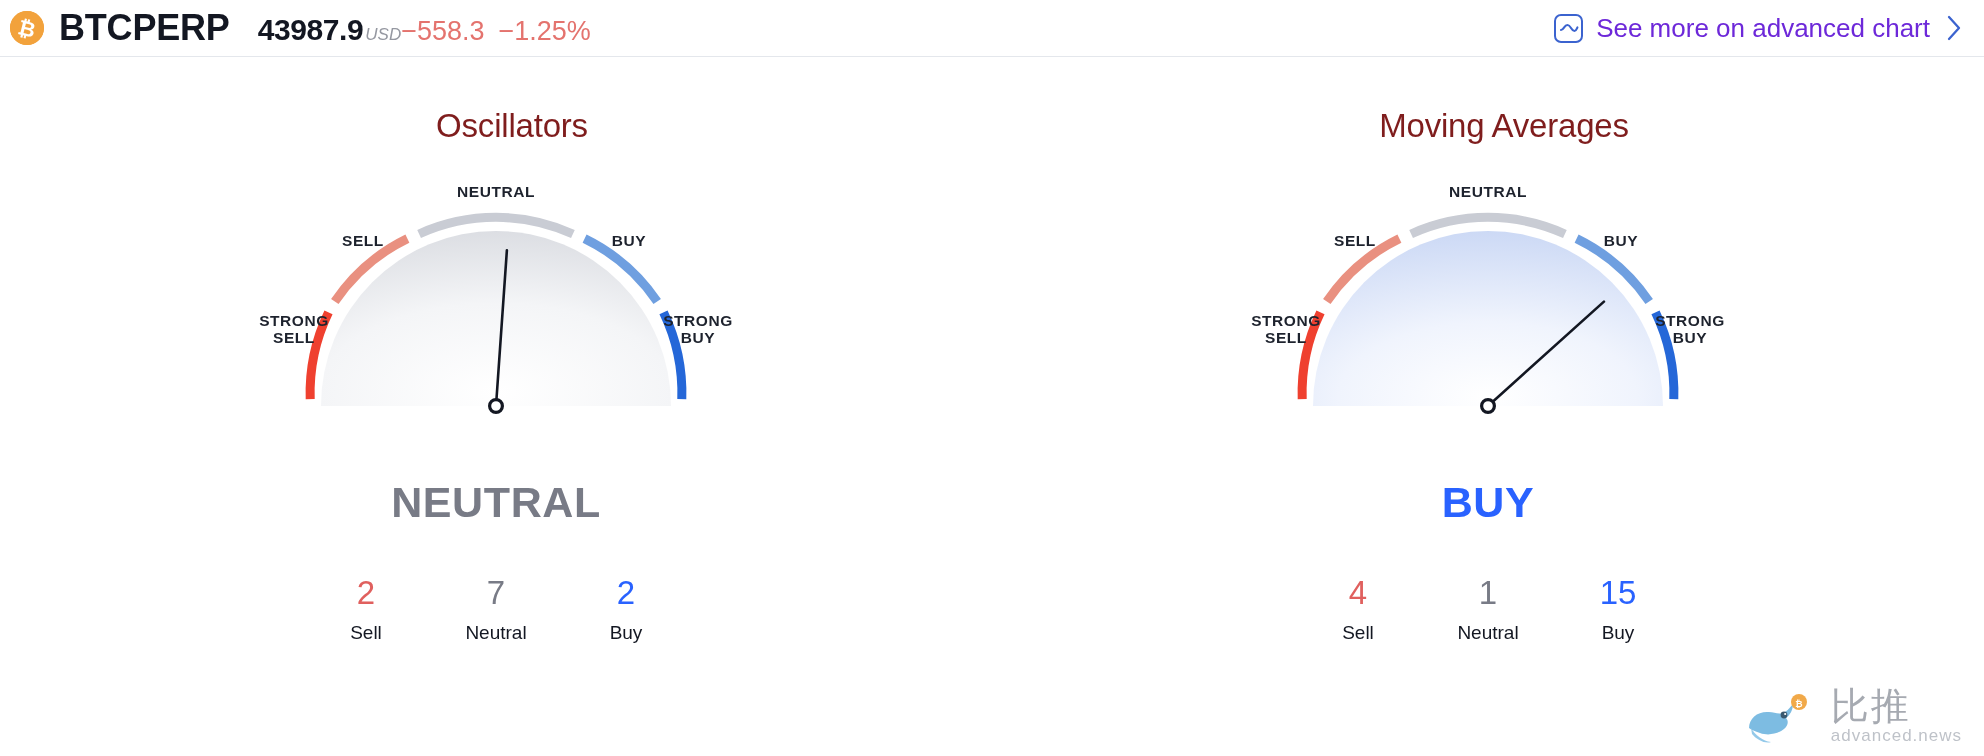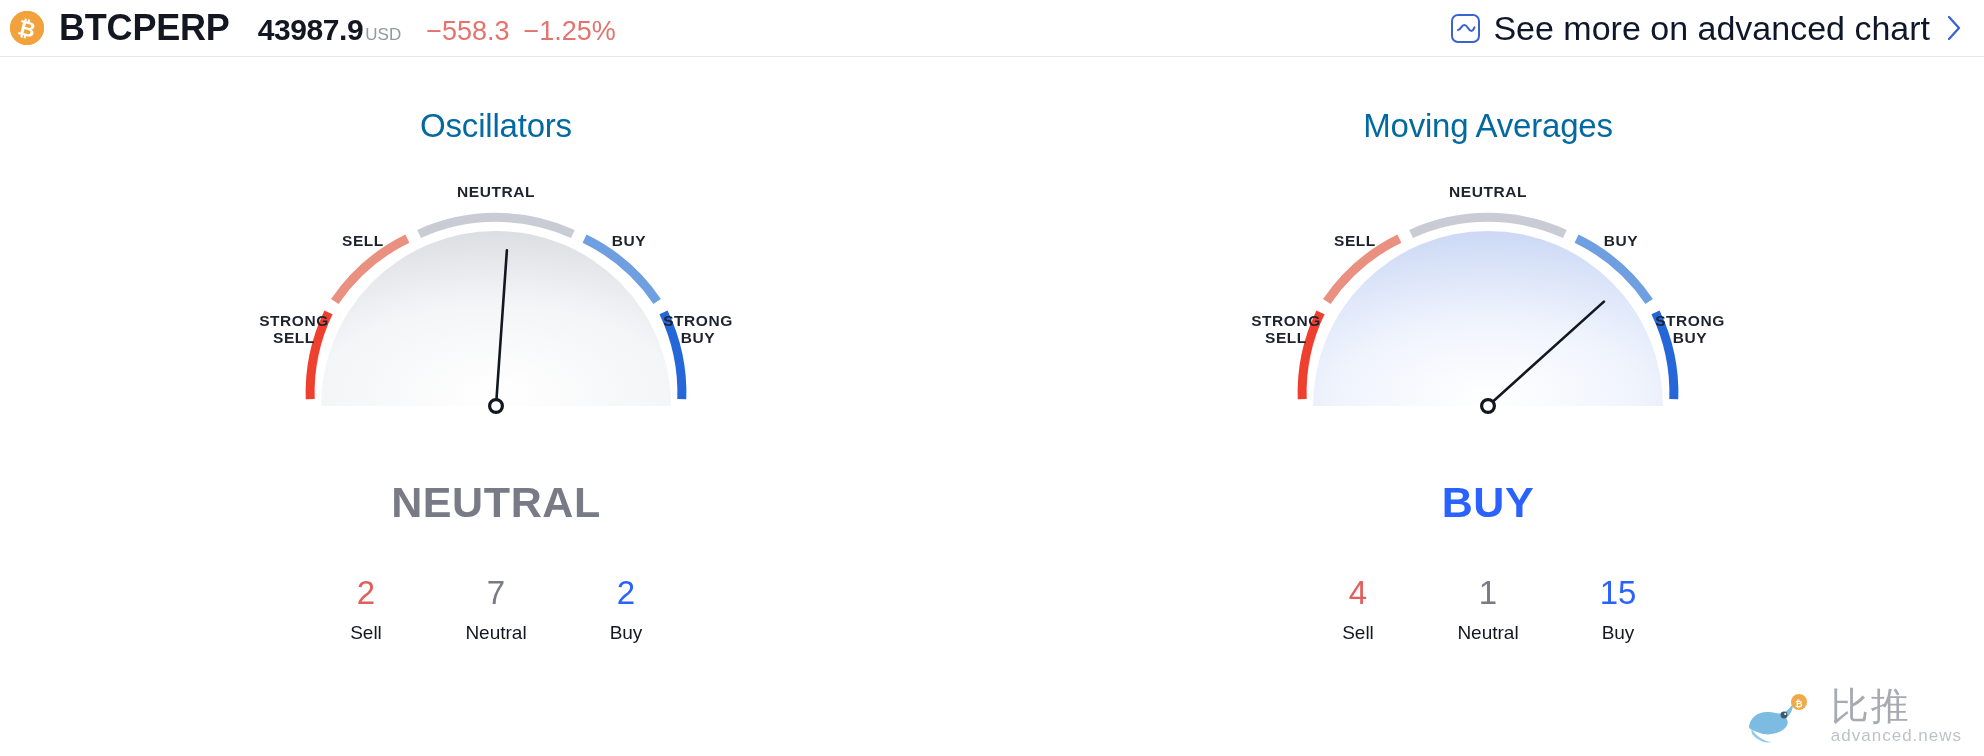--- a/index.html
+++ b/index.html
@@ -33,32 +33,33 @@
     font-size: 36px; font-weight: bold; color: #131722;
     letter-spacing: -0.2px;
   }
   .price {
     font-size: 30px; font-weight: bold; color: #131722;
     margin-left: 28px; letter-spacing: -0.4px;
   }
   .currency {
     font-size: 17px; color: #9598a1; font-weight: normal;
     margin-left: 2px;
+    font-style: italic;
   }
   .chg-abs, .chg-pct {
     font-size: 27px; color: #e4736e; font-weight: normal;
   }
-  .chg-abs { margin-left: 25px; }
+  .chg-abs { }
   .chg-pct { margin-left: 14px; text-align: right; }
 
   .adv-link {
     margin-left: auto;
     display: flex; align-items: center;
-    color: #0f172a; cursor: pointer;
-    font-size: 34px;
+    color: #6d28d9; cursor: pointer;
+    font-size: 26px;
   }
   .adv-icon {
     width: 29px; height: 29px;
     border: 2.3px solid #3b63cf; border-radius: 7px;
     display: inline-flex; align-items: center; justify-content: center;
     margin-right: 13px; flex: 0 0 auto;
   }
   .adv-label { white-space: nowrap; }
   .adv-chevron {
     margin-left: 16px; display: inline-flex; align-items: center;
@@ -68,23 +69,23 @@
   .panels {
     position: absolute; left: 0; top: 58px;
     width: 1984px; height: 698px;
     display: flex;
   }
   .panel {
     width: 50%; height: 100%;
     position: relative;
   }
   .panel-title {
-    position: absolute; top: 49px; left: 0; width: 100%;
+    position: absolute; top: 49px; left: 16px; width: 100%;
     text-align: center;
-    font-size: 33px; color: #0369a1; font-weight: normal;
+    font-size: 33px; color: #7f1d1d; font-weight: normal;
     letter-spacing: -0.2px;
   }
 
   
   .gauge {
     position: absolute; top: 130px; left: 50%;
     transform: translateX(-50%);
     width: 460px; height: 232px;
   }
   .gauge-svg { position: absolute; left: 0; top: 0; }

